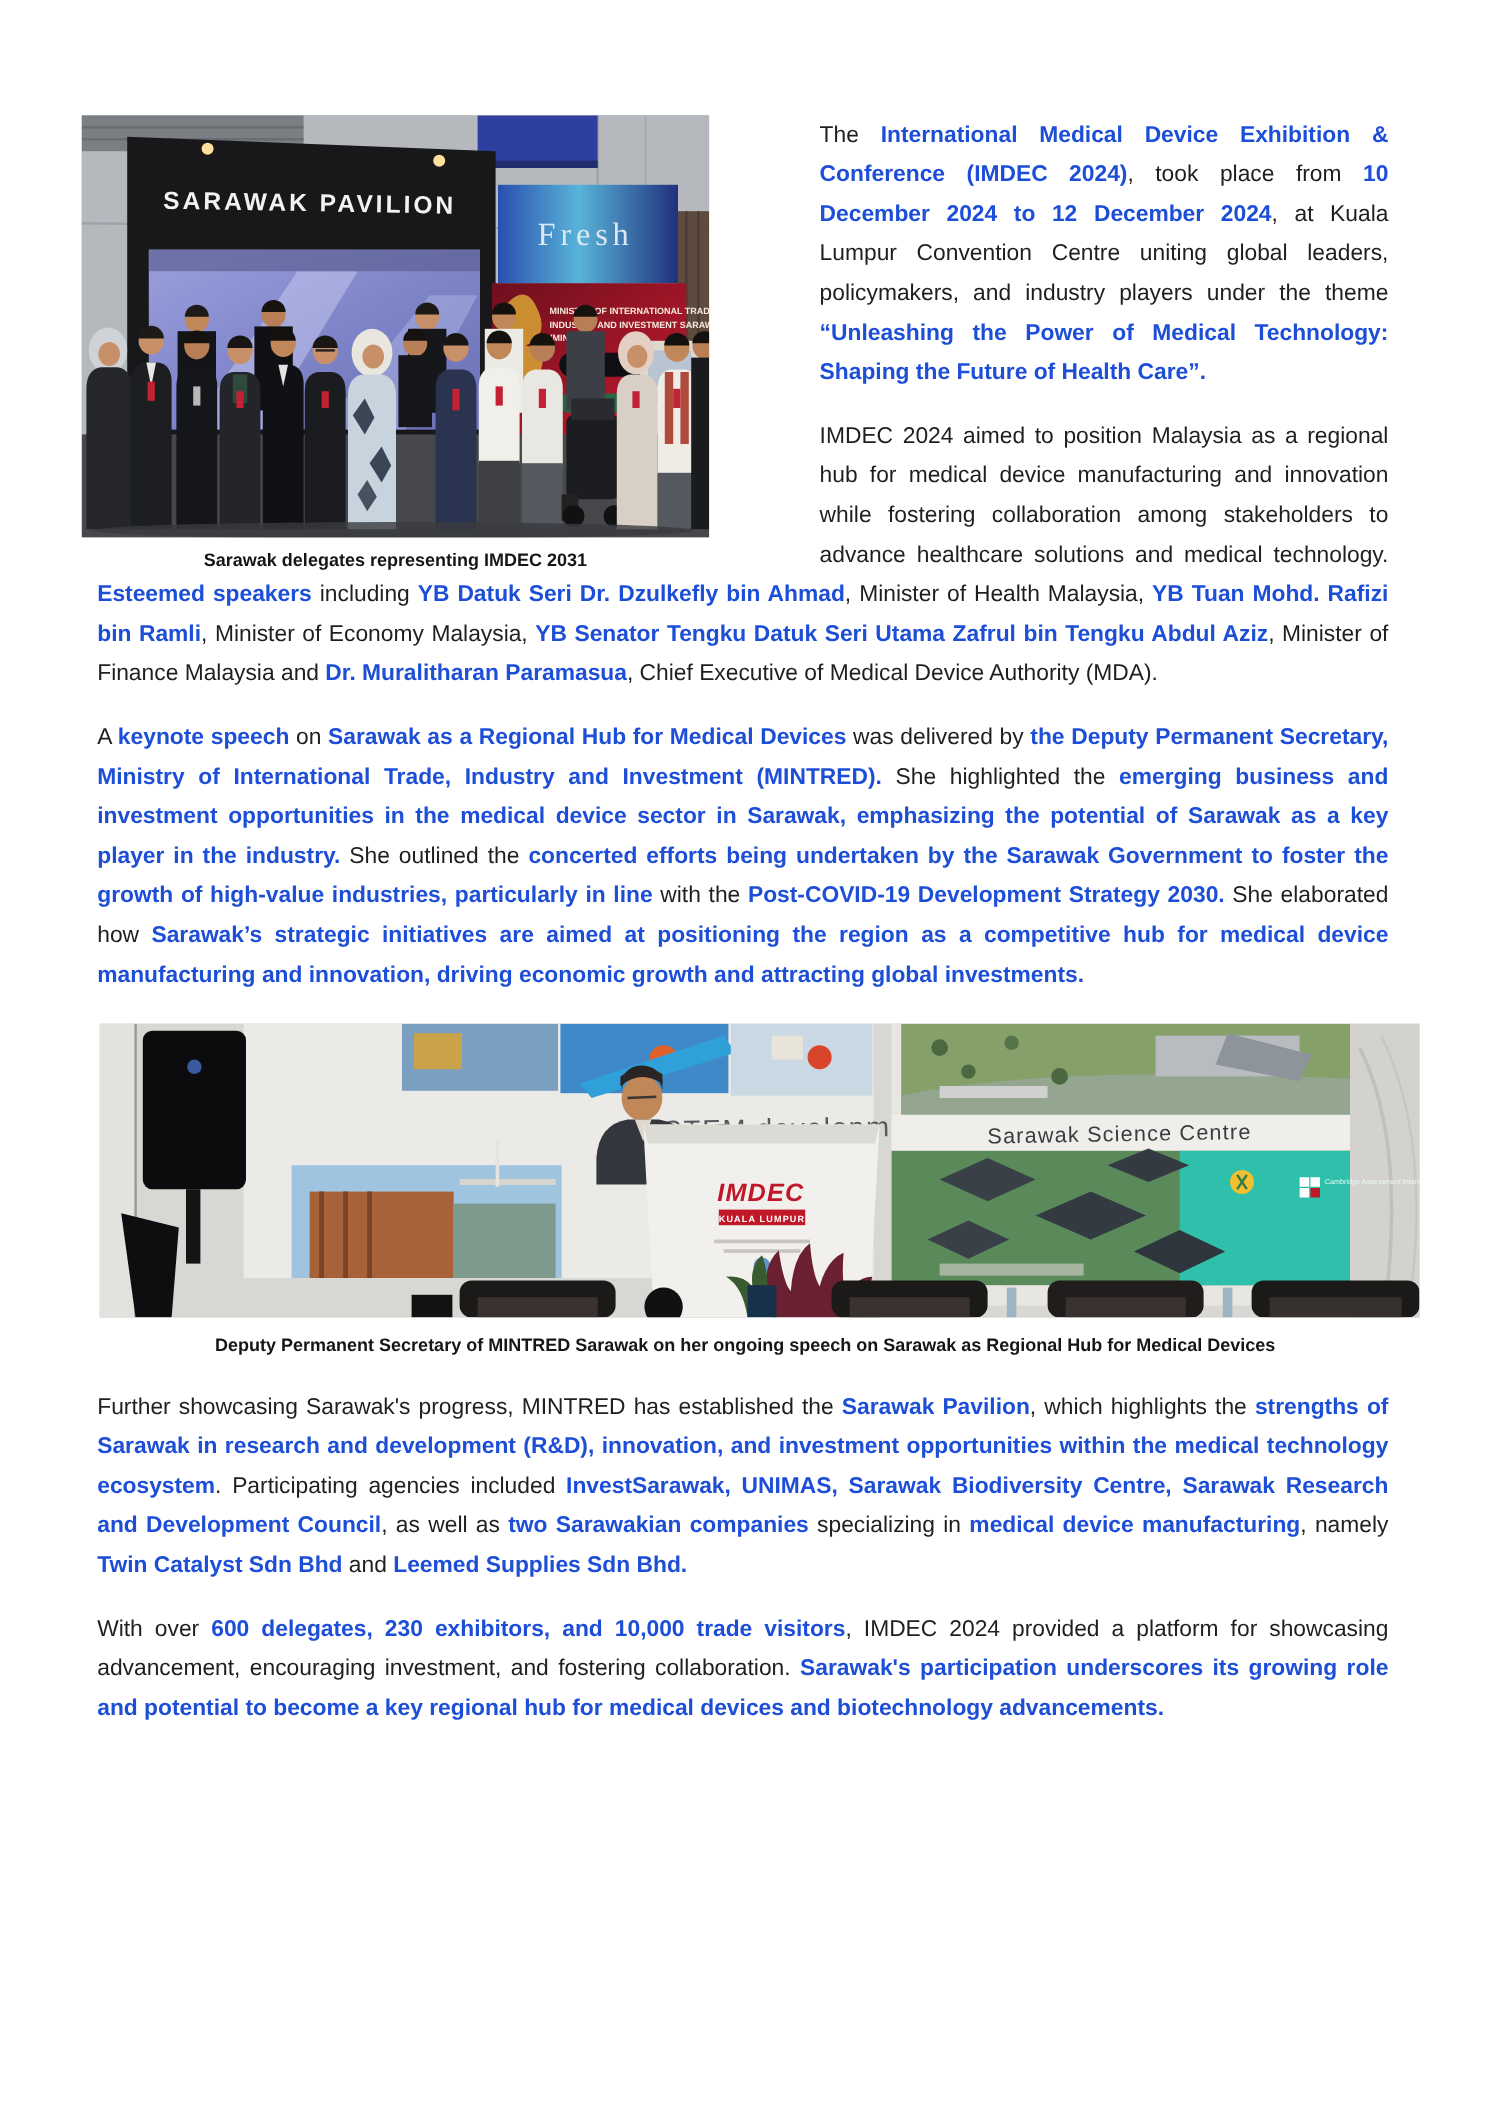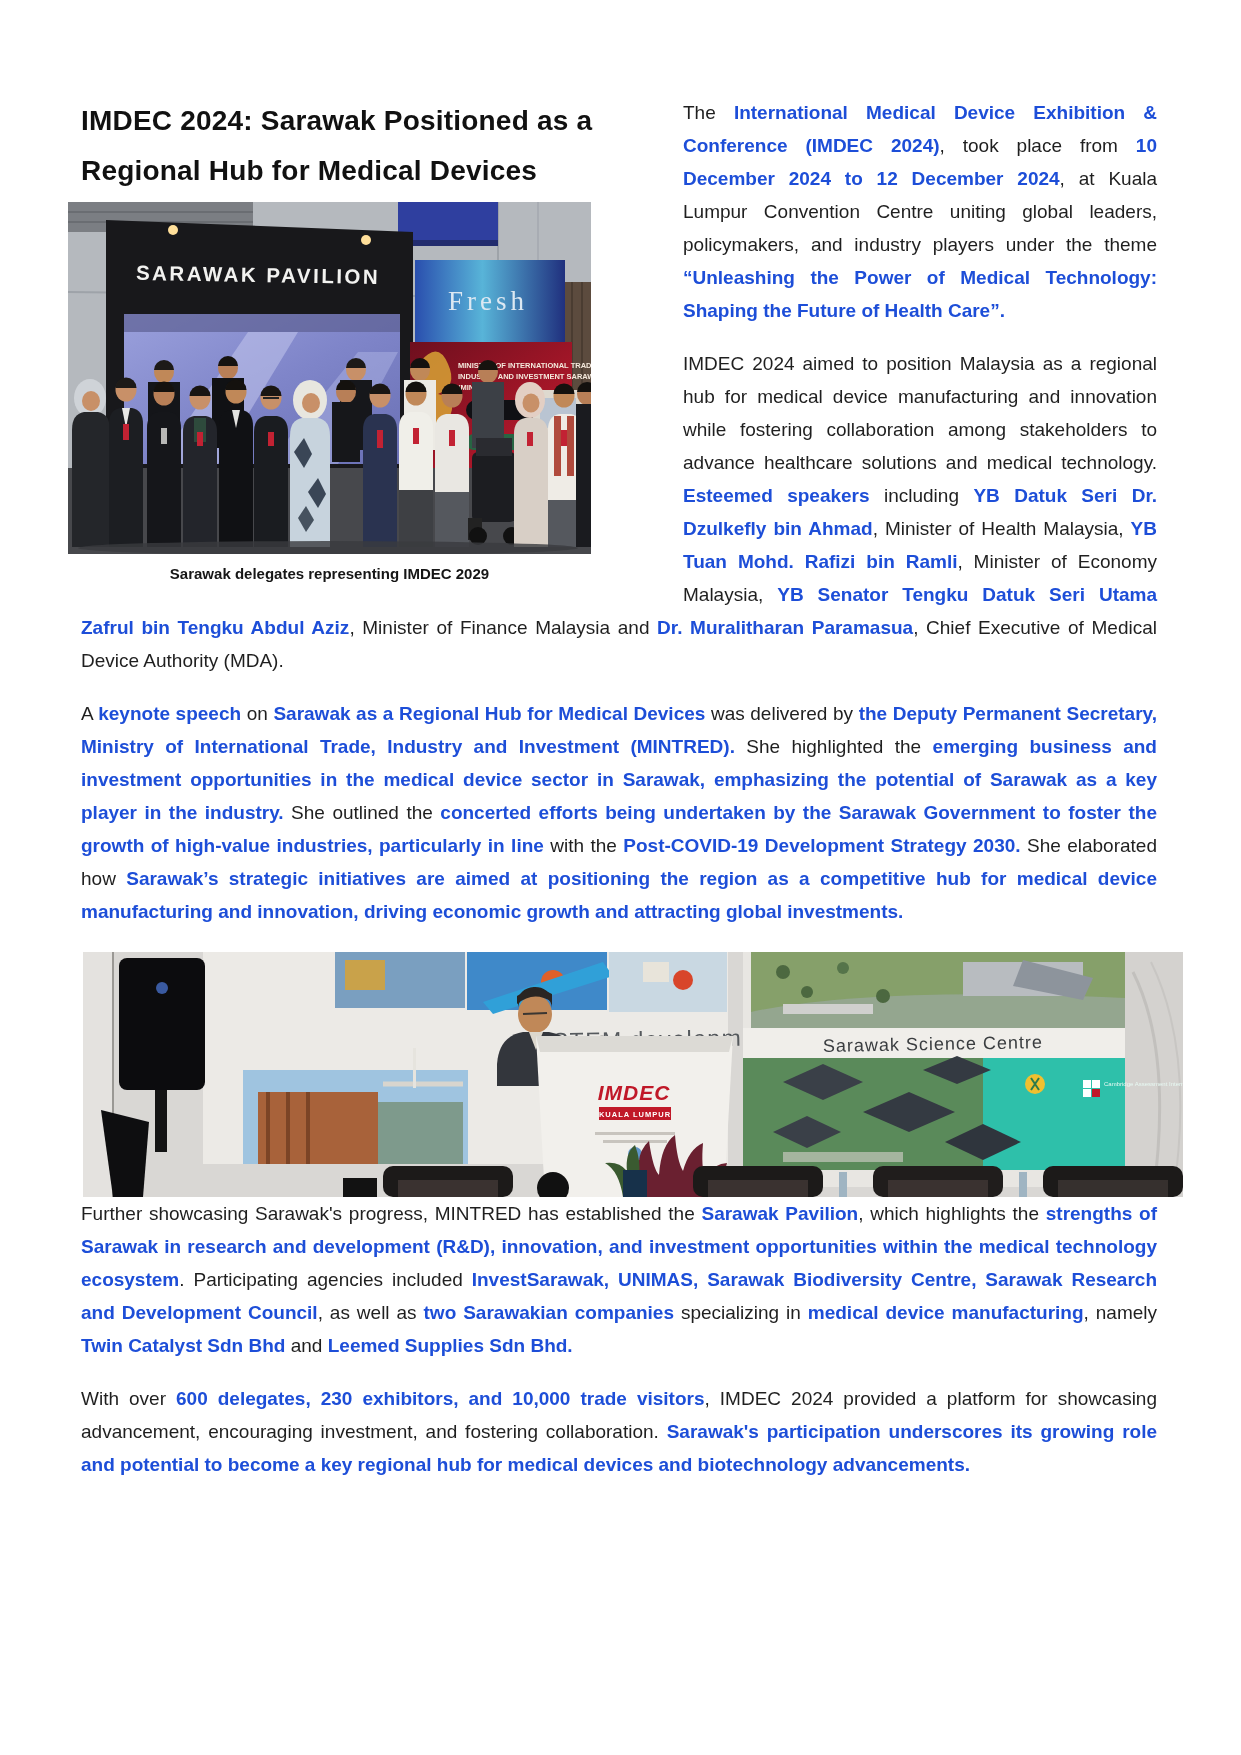--- a/index.html
+++ b/index.html
@@ -30,21 +30,20 @@
   .meta{font-size:16px;font-weight:700;margin:6px 0 26px 0;color:#111;}
   .meta.last{margin-bottom:0;}
   svg{display:block;}
 </style>
 </head>
 <body>
 
 <div class="page">
 
   <div class="float-block">
-    <h1 class="article-title">IMDEC 2024: Sarawak Positioned as a Regional Hub for Medical Devices</h1>
 
     <figure class="photo1-frame" style="margin:0;margin-left:-13px;">
       <svg width="523" height="352" viewBox="0 0 523 352" preserveAspectRatio="none">
         <defs>
           <linearGradient id="purpleScreen" x1="0" y1="0" x2="1" y2="1">
             <stop offset="0" stop-color="#9aa0dc"></stop>
               <stop offset="0.5" stop-color="#7f85c9"></stop>
               <stop offset="1" stop-color="#6a70b4"></stop>
           </linearGradient>
           <linearGradient id="freshGrad" x1="0" y1="0" x2="1" y2="0">
@@ -202,21 +201,21 @@
             <rect x="493" y="228" width="6" height="16" fill="#c22233"></rect>
 
           <ellipse cx="519" cy="192" rx="10" ry="11" fill="#b87f57"></ellipse>
             <path d="M509,190 a10,10 0 0 1 20,0 z" fill="#14110e"></path>
             <rect x="508" y="202" width="15" height="143" fill="#1a1b1f"></rect>
 
           <ellipse cx="260" cy="346" rx="250" ry="7" fill="#3a3b3f" opacity="0.8"></ellipse>
         </g>
       </svg>
     </figure>
-    <figcaption class="photo-caption cap1">Sarawak delegates representing IMDEC 2029</figcaption>
+    <figcaption class="photo-caption cap1">Sarawak delegates representing IMDEC 2031</figcaption>
   </div>
 
   <p class="body-par"><span>The </span><span class="b">International Medical Device Exhibition &amp; Conference (IMDEC 2024)</span><span>, took place from </span><span class="b">10 December 2024 to 12 December 2024</span><span>, at Kuala Lumpur Convention Centre uniting global leaders, policymakers, and industry players under the theme </span><span class="b">“Unleashing the Power of Medical Technology: Shaping the Future of Health Care”.</span></p>
   <p class="body-par"><span>IMDEC 2024 aimed to position Malaysia as a regional hub for medical device manufacturing and innovation while fostering collaboration among stakeholders to advance healthcare solutions and medical technology. </span><span class="b">Esteemed speakers</span><span> including </span><span class="b">YB Datuk Seri Dr. Dzulkefly bin Ahmad</span><span>, Minister of Health Malaysia, </span><span class="b">YB Tuan Mohd. Rafizi bin Ramli</span><span>, Minister of Economy Malaysia, </span><span class="b">YB Senator Tengku Datuk Seri Utama Zafrul bin Tengku Abdul Aziz</span><span>, Minister of Finance Malaysia and </span><span class="b">Dr. Muralitharan Paramasua</span><span>, Chief Executive of Medical Device Authority (MDA).</span></p>
   <p class="body-par"><span>A </span><span class="b">keynote speech</span><span> on </span><span class="b">Sarawak as a Regional Hub for Medical Devices</span><span> was delivered by </span><span class="b">the Deputy Permanent Secretary, Ministry of International Trade, Industry and Investment (MINTRED).</span><span> She highlighted the </span><span class="b">emerging business and investment opportunities in the medical device sector in Sarawak, emphasizing the potential of Sarawak as a key player in the industry.</span><span> She outlined the </span><span class="b">concerted efforts being undertaken by the Sarawak Government to foster the growth of high-value industries, particularly in line</span><span> with the </span><span class="b">Post-COVID-19 Development Strategy 2030.</span><span> She elaborated how </span><span class="b">Sarawak’s strategic initiatives are aimed at positioning the region as a competitive hub for medical device manufacturing and innovation, driving economic growth and attracting global investments.</span></p>
 
   <figure class="photo2-wrap" style="margin-bottom:0;">
     <div class="photo2-frame">
       <svg width="1100" height="245" viewBox="0 0 1100 245" preserveAspectRatio="none">
 
@@ -325,19 +324,20 @@
           <rect x="756" y="220" width="8" height="25" fill="#9fb4c2"></rect>
           <rect x="790" y="214" width="130" height="31" rx="10" fill="#201d1c"></rect>
           <rect x="805" y="228" width="100" height="17" fill="#3a3230"></rect>
           <rect x="936" y="220" width="8" height="25" fill="#9fb4c2"></rect>
           <rect x="960" y="214" width="140" height="31" rx="10" fill="#1c1a19"></rect>
           <rect x="975" y="228" width="110" height="17" fill="#36302e"></rect>
           <rect x="260" y="226" width="34" height="19" fill="#121212"></rect>
         </g>
       </svg>
     </div>
+    <figcaption class="photo-caption cap2">Deputy Permanent Secretary of MINTRED Sarawak on her ongoing speech on Sarawak as Regional Hub for Medical Devices</figcaption>
   </figure>
 
   <p class="body-par"><span>Further showcasing Sarawak's progress, MINTRED has established the </span><span class="b">Sarawak Pavilion</span><span>, which highlights the </span><span class="b">strengths of Sarawak in research and development (R&amp;D), innovation, and investment opportunities within the medical technology ecosystem</span><span>. Participating agencies included </span><span class="b">InvestSarawak, UNIMAS, Sarawak Biodiversity Centre, Sarawak Research and Development Council</span><span>, as well as </span><span class="b">two Sarawakian companies</span><span> specializing in </span><span class="b">medical device manufacturing</span><span>, namely </span><span class="b">Twin Catalyst Sdn Bhd</span><span> and </span><span class="b">Leemed Supplies Sdn Bhd.</span></p>
   <p class="body-par"><span>With over </span><span class="b">600 delegates, 230 exhibitors, and 10,000 trade visitors</span><span>, IMDEC 2024 provided a platform for showcasing advancement, encouraging investment, and fostering collaboration. </span><span class="b">Sarawak's participation underscores its growing role and potential to become a key regional hub for medical devices and biotechnology advancements.</span></p>
 
 
 </div>
 
 </body></html>

